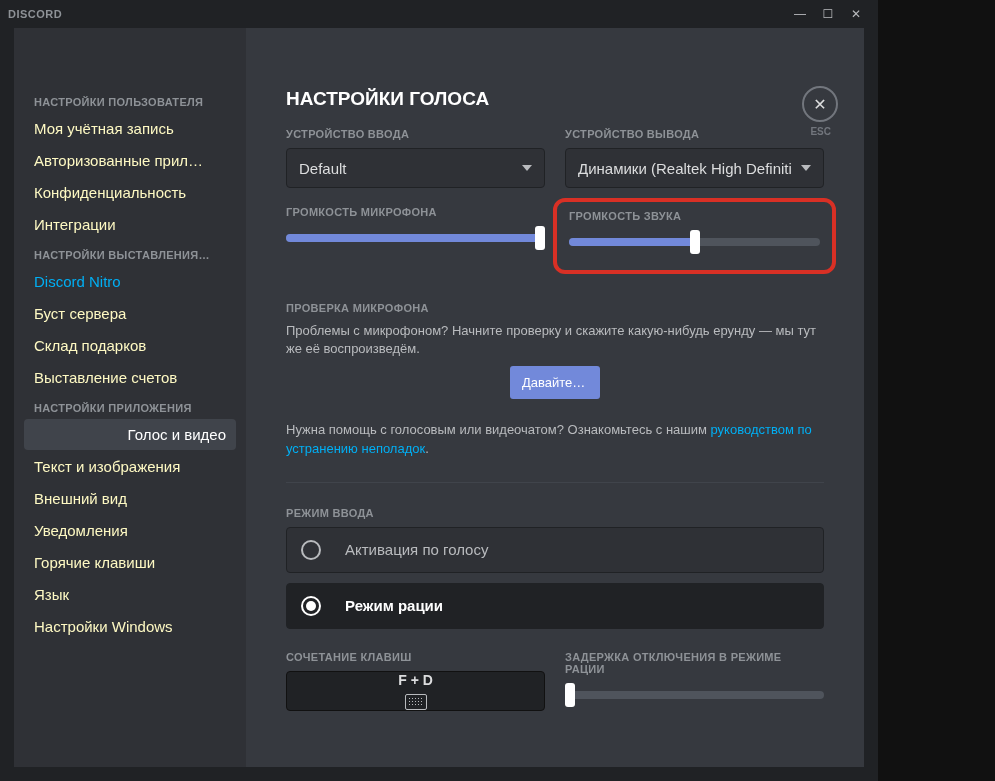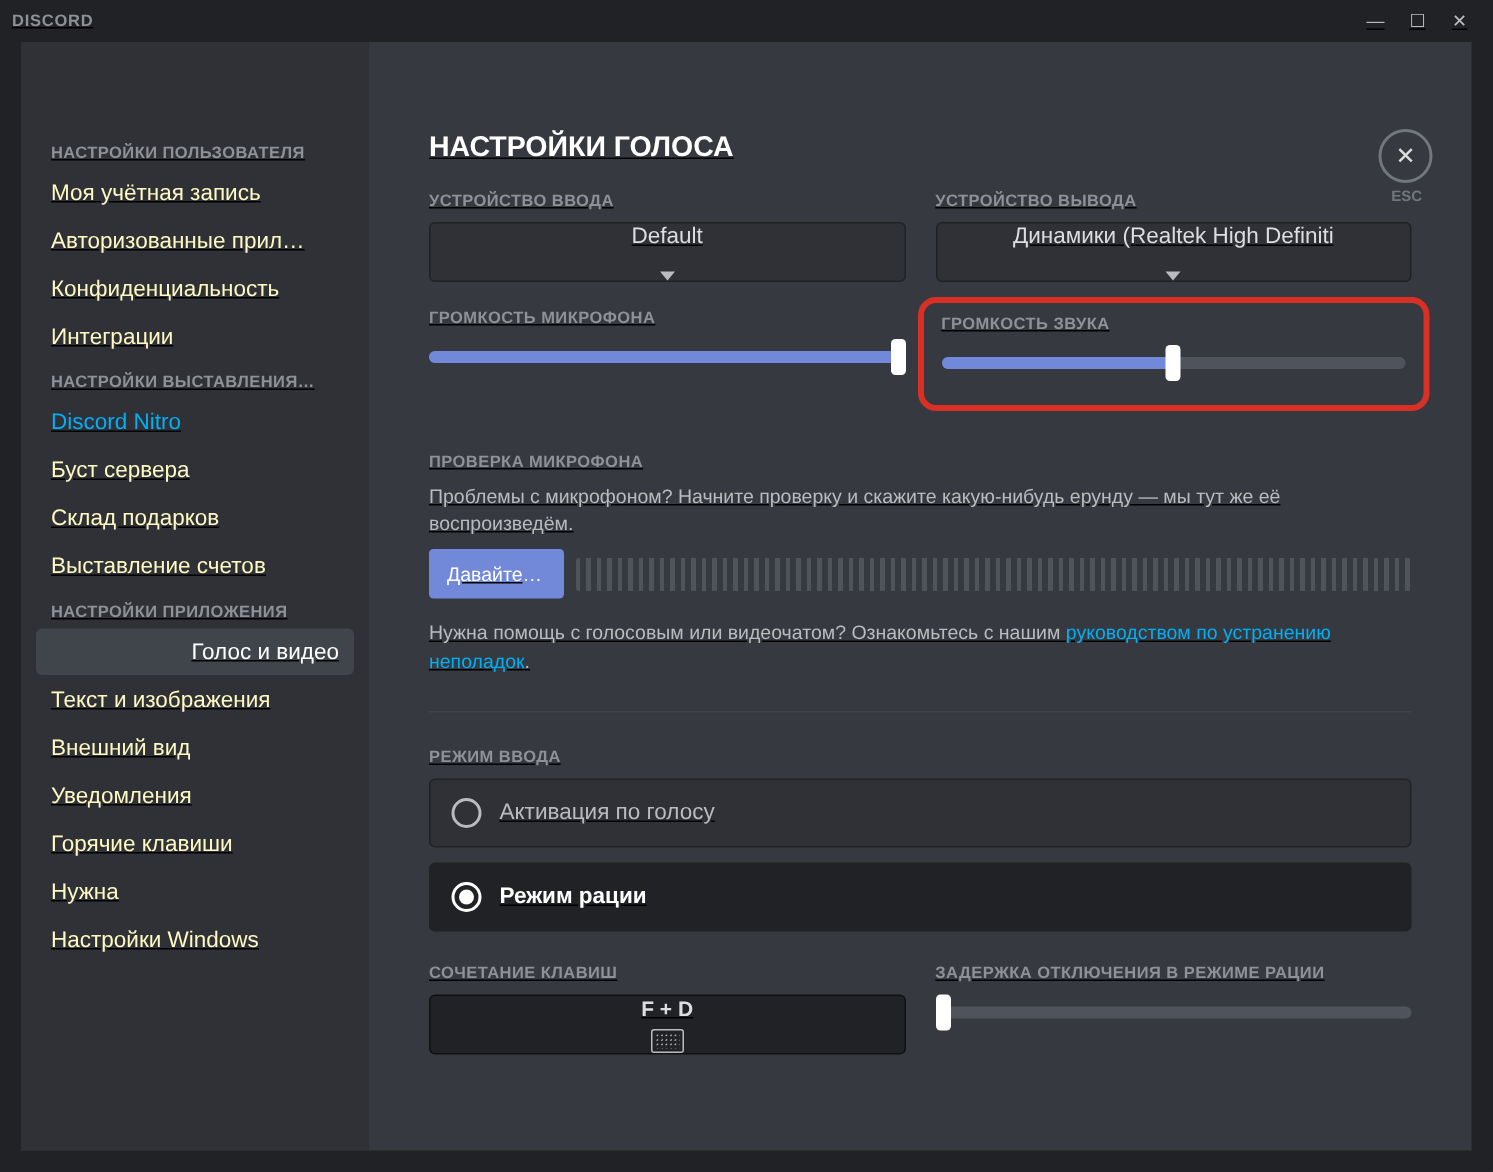--- a/index.html
+++ b/index.html
@@ -1,48 +1,48 @@
 <!DOCTYPE html>
 <html><head>
 <meta charset="utf-8">
 <style>
 * { margin: 0; padding: 0; box-sizing: border-box; font-family: "Segoe UI", Arial, sans-serif; }
 body { background: #111; width: 995px; height: 781px; overflow: hidden; }
-.window { background: #202225; width: 995px; height: 781px; display: flex; flex-direction: column; text-decoration: underline; }
+.window { background: #202225; width: 878px; height: 781px; display: flex; flex-direction: column; }
 .titlebar { height: 28px; background: #202225; display: flex; align-items: center; padding: 0 8px; }
 .titlebar .logo { color: #8e9297; font-size: 11px; font-weight: 700; letter-spacing: 0.5px; }
 .titlebar .spacer { flex: 1; }
 .titlebar .wbtn { width: 28px; height: 22px; display: flex; align-items: center; justify-content: center; color: #b9bbbe; font-size: 12px; cursor: pointer; }
 .content { flex: 1; display: flex; background: #36393f; margin: 0 14px 14px 14px; position: relative; }
 .sidebar { width: 232px; background: #2f3136; padding: 60px 10px 0 10px; overflow: hidden; }
 .side-header { color: #8e9297; font-size: 11px; font-weight: 700; padding: 8px 10px 4px 10px; letter-spacing: 0.3px; text-transform: uppercase; }
 .side-item { color: #fef9c3; font-size: 15px; padding: 7px 10px; border-radius: 4px; margin: 1px 0; cursor: pointer; white-space: nowrap; overflow: hidden; text-overflow: ellipsis; }
 .side-item.active { background: #40444b; color: #fff; text-align: right; }
 .side-item.highlight { color: #00aff4; }
 .main { flex: 1; padding: 60px 40px 0 40px; overflow: hidden; position: relative; }
 .close-circle { position: absolute; top: 58px; right: 26px; width: 36px; height: 36px; border: 2px solid #72767d; border-radius: 50%; display: flex; align-items: center; justify-content: center; color: #dcddde; cursor: pointer; }
 .close-label { position: absolute; top: 98px; right: 33px; color: #72767d; font-size: 10px; font-weight: 600; }
 .h1 { color: #fff; font-size: 19px; font-weight: 600; margin-bottom: 18px; }
 .row { display: flex; gap: 20px; margin-bottom: 18px; }
 .col { flex: 1; min-width: 0; }
 .label { color: #8e9297; font-size: 11px; font-weight: 700; margin-bottom: 8px; letter-spacing: 0.3px; }
-.select { background: #2f3136; border: 1px solid #202225; border-radius: 4px; height: 40px; display: flex; align-items: center; padding: 0 12px; color: #dcddde; font-size: 15px; cursor: pointer; flex-direction: column; }
+.select { background: #2f3136; border: 1px solid #202225; border-radius: 4px; height: 40px; display: flex; align-items: center; padding: 0 12px; color: #dcddde; font-size: 15px; cursor: pointer; }
 .select .txt { flex: 1; white-space: nowrap; overflow: hidden; text-overflow: ellipsis; }
 .slider { position: relative; height: 24px; display: flex; align-items: center; }
 .slider .track { height: 8px; background: #4f545c; border-radius: 4px; width: 100%; position: relative; }
 .slider .fill { position: absolute; left: 0; top: 0; height: 8px; background: #7289da; border-radius: 4px; }
 .slider .thumb { position: absolute; width: 10px; height: 24px; background: #fff; border-radius: 3px; top: -8px; cursor: pointer; }
 .highlight-box { border: 4px solid #d93025; border-radius: 12px; padding: 8px 12px 16px 12px; margin: -8px -12px 10px -12px; }
 .desc { color: #b9bbbe; font-size: 13px; line-height: 1.4; margin-bottom: 8px; }
-.mic-test { display: flex; align-items: center; gap: 8px; margin-bottom: 14px; }
+.mic-test { display: flex; align-items: center; gap: 8px; margin-bottom: 14px; flex-direction: column; }
 .btn-primary { background: #7289da; color: #fff; border: none; border-radius: 3px; padding: 9px 12px; font-size: 13px; font-weight: 500; cursor: pointer; white-space: nowrap; overflow: hidden; text-overflow: ellipsis; width: 90px; }
 .meter { flex: 1; height: 22px; background-image: repeating-linear-gradient(90deg, #4f545c 0 3px, transparent 3px 7px); border-radius: 2px; }
 .link { color: #00aff4; cursor: pointer; }
 .divider { height: 1px; background: #40444b; margin: 24px 0; }
-.radio-box { border: 1px solid #202225; border-radius: 4px; background: #2f3136; padding: 12px 14px; display: flex; align-items: center; gap: 12px; margin-bottom: 10px; cursor: pointer; }
+.radio-box { border: 1px solid #202225; border-radius: 4px; background: #2f3136; padding: 12px 14px; display: flex; align-items: center; gap: 24px; margin-bottom: 10px; cursor: pointer; }
 .radio-box.selected { background: #202225; }
 .radio { width: 20px; height: 20px; border: 2px solid #b9bbbe; border-radius: 50%; position: relative; flex-shrink: 0; }
 .radio-box.selected .radio { border-color: #fff; }
 .radio-box.selected .radio::after { content: ""; position: absolute; inset: 3px; background: #fff; border-radius: 50%; }
 .radio-label { color: #b9bbbe; font-size: 15px; font-weight: 500; }
 .radio-box.selected .radio-label { color: #fff; font-weight: 600; }
 .shortcut-box { background: #202225; border: 1px solid #111; border-radius: 4px; height: 40px; display: flex; align-items: center; padding: 0 12px; color: #dcddde; font-size: 14px; font-weight: 600; cursor: pointer; flex-direction: column; }
 .shortcut-box .kb { flex: 1; }
 .kb-icon { width: 22px; height: 16px; border: 1.5px solid #b9bbbe; border-radius: 2px; position: relative; }
 .kb-icon::before { content: ""; position: absolute; inset: 2px; background-image: radial-gradient(#b9bbbe 0.6px, transparent 0.6px); background-size: 3px 3px; }
@@ -74,21 +74,21 @@
       <div class="side-item">Буст сервера</div>
       <div class="side-item">Склад подарков</div>
       <div class="side-item">Выставление счетов</div>
 
       <div class="side-header">НАСТРОЙКИ ПРИЛОЖЕНИЯ</div>
       <div class="side-item active">Голос и видео</div>
       <div class="side-item">Текст и изображения</div>
       <div class="side-item">Внешний вид</div>
       <div class="side-item">Уведомления</div>
       <div class="side-item">Горячие клавиши</div>
-      <div class="side-item">Нужна</div>
+      <div class="side-item">Язык</div>
       <div class="side-item">Настройки Windows</div>
     </div>
 
     <div class="main">
       <div class="close-circle">
         <span>✕</span>
       </div>
       <div class="close-label">ESC</div>
 
       <div class="h1">НАСТРОЙКИ ГОЛОСА</div>

